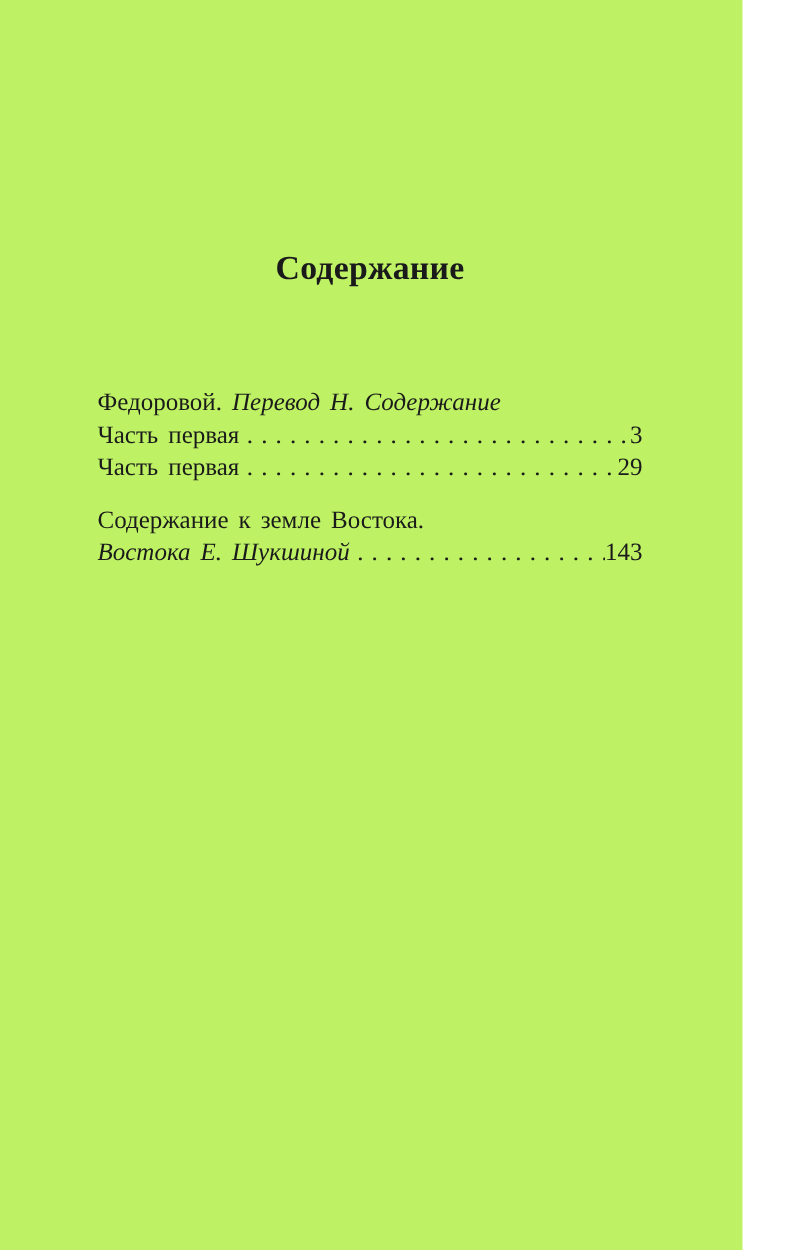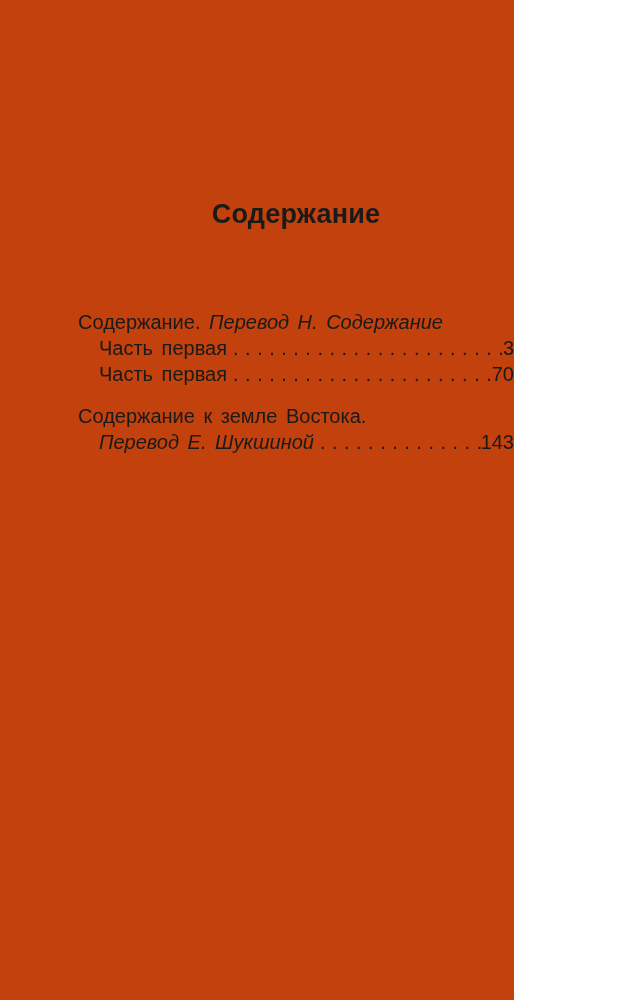--- a/index.html
+++ b/index.html
@@ -2,24 +2,24 @@
 <html><head>
 <meta charset="utf-8">
 <style>
   html, body {
     margin: 0;
     padding: 0;
     background: #ffffff;
   }
   .page {
     position: relative;
-    width: 514px;
+    width: 594px;
     height: 1000px;
-    background: #c2410c;
-    font-family: Liberation Sans, sans-serif;
+    background: #bef264;
+    font-family: Liberation Serif, serif;
     color: #1a1a1a;
     overflow: hidden;
   }
   .contents-title {
     position: absolute;
     top: 198px;
     left: 78px;
     width: 436px;
     text-align: center;
     font-size: 27px;
@@ -36,21 +36,20 @@
     word-spacing: 3px;
   }
   .toc-section.first  { top: 309px; }
   .toc-section.second { top: 403px; }
   .work-title-line { white-space: nowrap; }
   .italic { font-style: italic; }
   .toc-entry {
     display: flex;
     align-items: baseline;
     white-space: nowrap;
-    margin-left: 21px;
   }
   .toc-entry-label { flex: 0 0 auto; }
   .leader-dots {
     flex: 1 1 auto;
     overflow: hidden;
     white-space: nowrap;
     min-width: 0;
   }
   .leader-dots::after {
     content: "...................................................................";
@@ -66,39 +65,39 @@
 </style>
 </head>
 <body>
 
 <div class="page">
 
   <div class="contents-title">Содержание</div>
 
   <div class="toc-section first">
     <div class="work-title-line">
-      <span>Содержание.</span>
+      <span>Федоровой.</span>
       <span class="italic">Перевод Н. Содержание</span>
     </div>
     <div class="toc-entry">
       <span class="toc-entry-label">Часть первая</span>
       <span class="leader-dots"></span>
       <span class="page-number">3</span>
     </div>
     <div class="toc-entry">
       <span class="toc-entry-label">Часть первая</span>
       <span class="leader-dots"></span>
-      <span class="page-number">70</span>
+      <span class="page-number">29</span>
     </div>
   </div>
 
   <div class="toc-section second">
     <div class="work-title-line">
       <span>Содержание к земле Востока.</span>
     </div>
     <div class="toc-entry">
-      <span class="toc-entry-label italic">Перевод Е. Шукшиной</span>
+      <span class="toc-entry-label italic">Востока Е. Шукшиной</span>
       <span class="leader-dots"></span>
       <span class="page-number">143</span>
     </div>
   </div>
 
 </div>
 
 </body></html>

